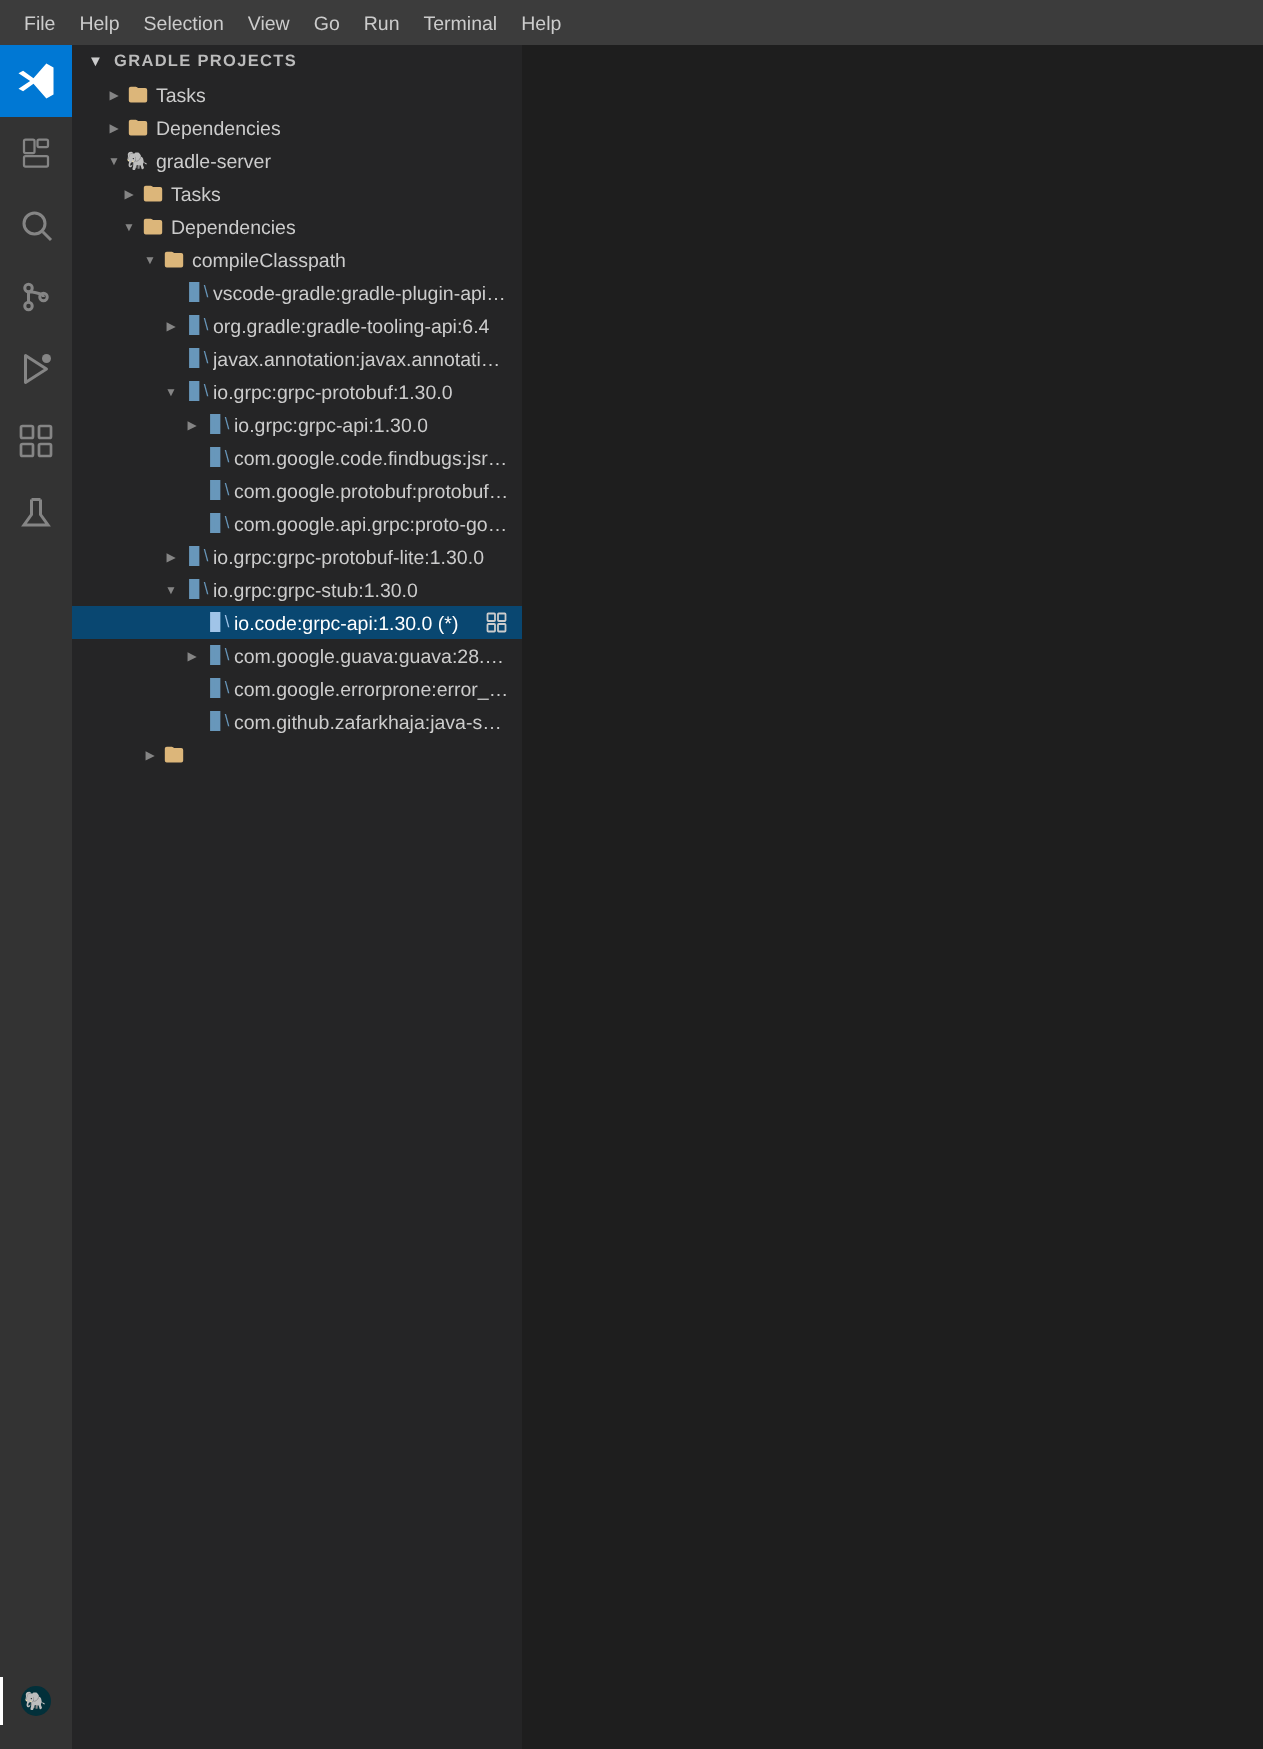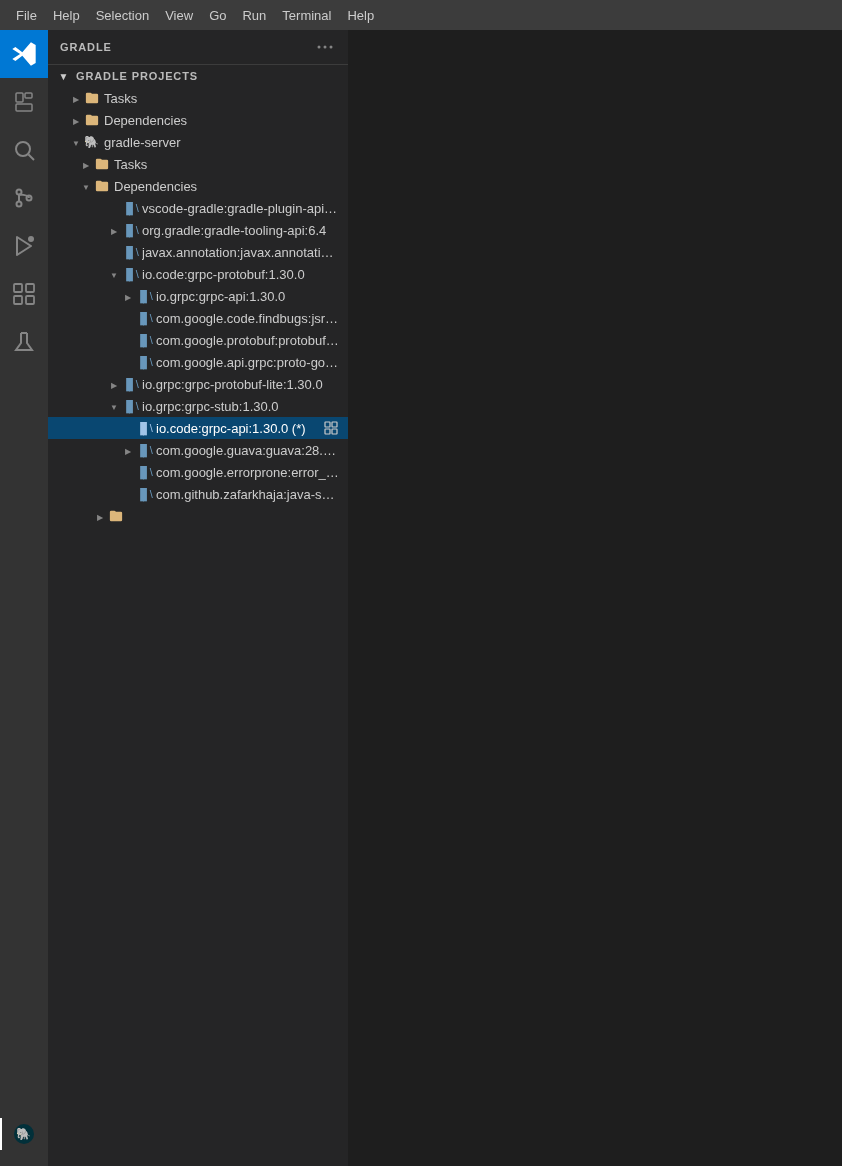--- a/index.html
+++ b/index.html
@@ -363,32 +363,20 @@
         <div class="activity-icon active">
           <div class="gradle-icon-circle">
             <span style="font-size:12px;">🐘</span>
           </div>
         </div>
       </div>
     </div>
 
     <div class="sidebar">
 
-      <div class="panel-header">
-        <span class="panel-header-title">GRADLE</span>
-        <div class="panel-header-actions">
-          <div class="header-icon-btn">
-            <svg width="16" height="16" viewBox="0 0 16 16" fill="currentColor">
-              <circle cx="2" cy="8" r="1.5"></circle>
-                <circle cx="8" cy="8" r="1.5"></circle>
-                <circle cx="14" cy="8" r="1.5"></circle>
-            </svg>
-          </div>
-        </div>
-      </div>
 
       <div class="tree-container">
 
         <div class="section-header">
           <div class="section-header-left">
             <span class="tree-item-chevron" style="color:#cccccc;">▼</span>
             <span>GRADLE PROJECTS</span>
           </div>
           <div class="section-header-actions">
 
@@ -482,20 +470,31 @@
               <span class="chevron-down"></span>
             </span>
           <span class="tree-item-icon folder-icon">
             <svg width="14" height="14" viewBox="0 0 16 16" fill="currentColor">
                 <path d="M1 3.5A1.5 1.5 0 0 1 2.5 2h3.764a1.5 1.5 0 0 1 1.06.44L8 3h5.5A1.5 1.5 0 0 1 15 4.5v8a1.5 1.5 0 0 1-1.5 1.5h-11A1.5 1.5 0 0 1 1 12.5z"></path>
               </svg>
           </span>
           <span class="tree-item-label">Dependencies</span>
         </div>
 
+        <div class="tree-item" style="padding-left:44px;">
+          <span class="tree-item-chevron">
+              <span class="chevron-down"></span>
+            </span>
+          <span class="tree-item-icon folder-icon">
+            <svg width="14" height="14" viewBox="0 0 16 16" fill="currentColor">
+                <path d="M1 3.5A1.5 1.5 0 0 1 2.5 2h3.764a1.5 1.5 0 0 1 1.06.44L8 3h5.5A1.5 1.5 0 0 1 15 4.5v8a1.5 1.5 0 0 1-1.5 1.5h-11A1.5 1.5 0 0 1 1 12.5z"></path>
+              </svg>
+          </span>
+          <span class="tree-item-label">compileClasspath</span>
+        </div>
 
         <div class="tree-item" style="padding-left:58px;">
           <span class="tree-item-chevron" style="visibility:hidden;">
               <span class="chevron-right"></span>
             </span>
           <span class="tree-item-icon dep-icon">▐▌\</span>
           <span class="tree-item-label">vscode-gradle:gradle-plugin-api:unspecified</span>
         </div>
 
         <div class="tree-item" style="padding-left:58px;">
@@ -512,21 +511,21 @@
             </span>
           <span class="tree-item-icon dep-icon">▐▌\</span>
           <span class="tree-item-label">javax.annotation:javax.annotation-api:1.3.2</span>
         </div>
 
         <div class="tree-item" style="padding-left:58px;">
           <span class="tree-item-chevron">
               <span class="chevron-down"></span>
             </span>
           <span class="tree-item-icon dep-icon">▐▌\</span>
-          <span class="tree-item-label">io.code:grpc-protobuf:1.30.0</span>
+          <span class="tree-item-label">io.grpc:grpc-protobuf:1.30.0</span>
         </div>
 
         <div class="tree-item" style="padding-left:72px;">
           <span class="tree-item-chevron">
               <span class="chevron-right"></span>
             </span>
           <span class="tree-item-icon dep-icon">▐▌\</span>
           <span class="tree-item-label">io.grpc:grpc-api:1.30.0</span>
         </div>
 

